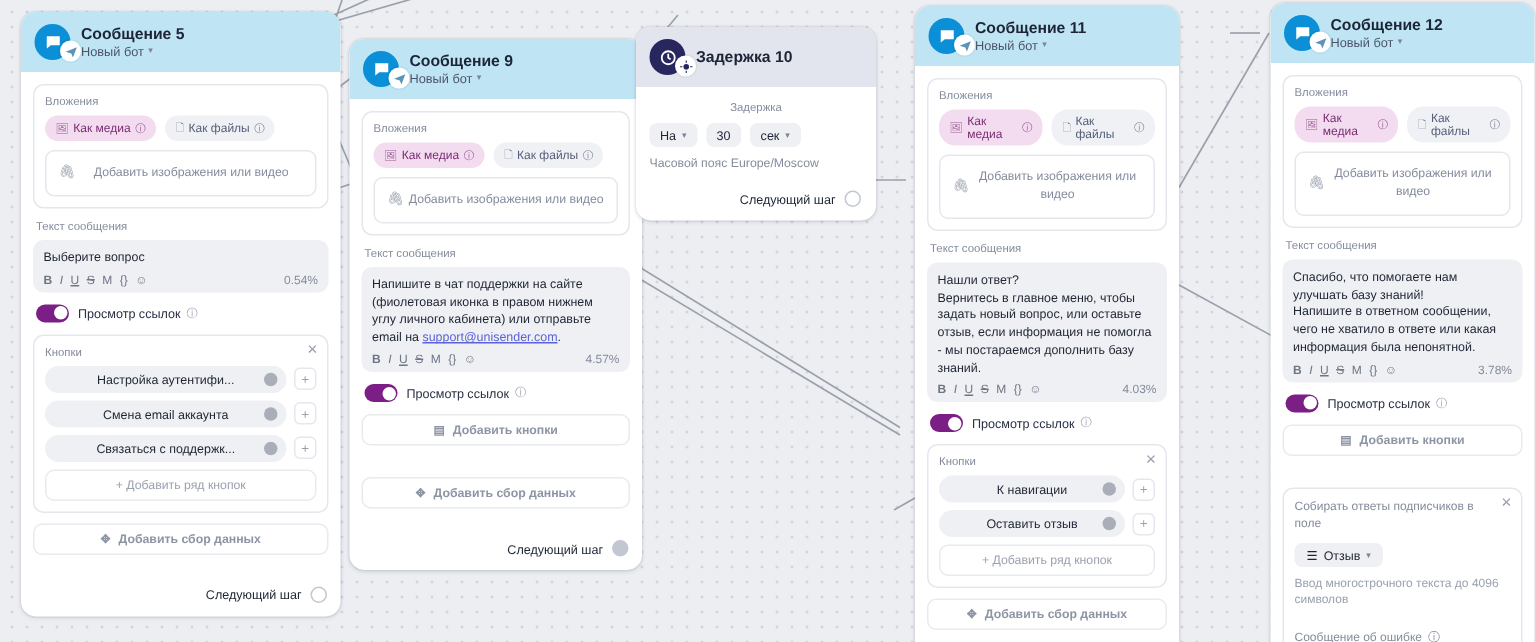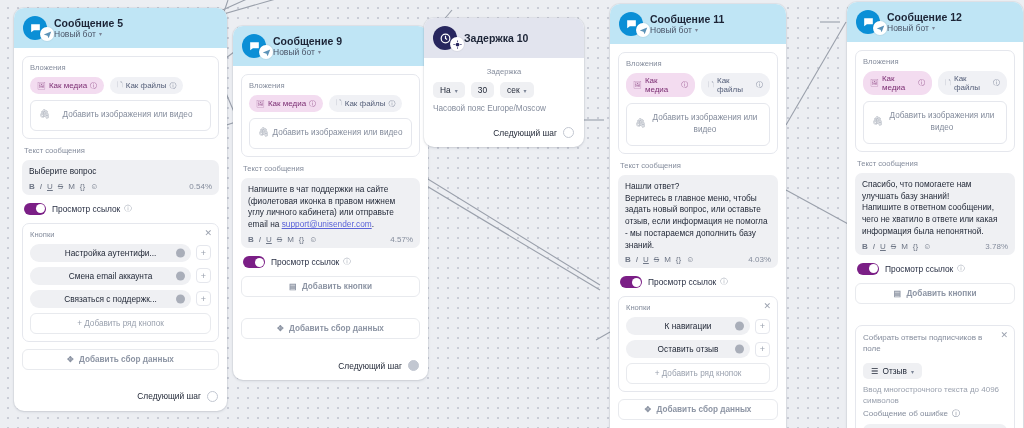--- a/index.html
+++ b/index.html
@@ -145,21 +145,21 @@
     background: #eff0f3; border-radius: 5px; padding: 3px 7px;
     font-size: 8.4px; color: #1d2433; display: flex; align-items: center; gap: 4px;
   }
   .tz { font-size: 8.2px; color: #848c9c; }
 
   .field-pill {
     display: inline-flex; align-items: center; gap: 4px;
     background: #eff0f3; border-radius: 5px; padding: 3px 8px;
     font-size: 8.3px; color: #1d2433; margin-bottom: 5px;
   }
-  .hint { font-size: 8px; color: #9aa1ae; line-height: 1.4; margin-bottom: 2px; }
+  .hint { font-size: 8px; color: #9aa1ae; line-height: 1.4; margin-bottom: 14px; }
   .sublabel { font-size: 8px; color: #848c9c; display: flex; align-items: center; gap: 4px; margin-bottom: 5px; }
   .errbox { background: #eff0f3; border-radius: 7px; padding: 6px 7px; font-size: 8.3px; color: #1d2433; line-height: 1.45; }
   .collect-title { font-size: 8px; color: #848c9c; line-height: 1.4; margin-bottom: 6px; padding-right: 12px; }
 </style>
 </head>
 <body>
 
 <div id="canvas">
   <svg id="links" viewBox="0 0 1024 428" preserveAspectRatio="none">
     <g fill="none" stroke="#9aa0ab" stroke-width="1.1">

